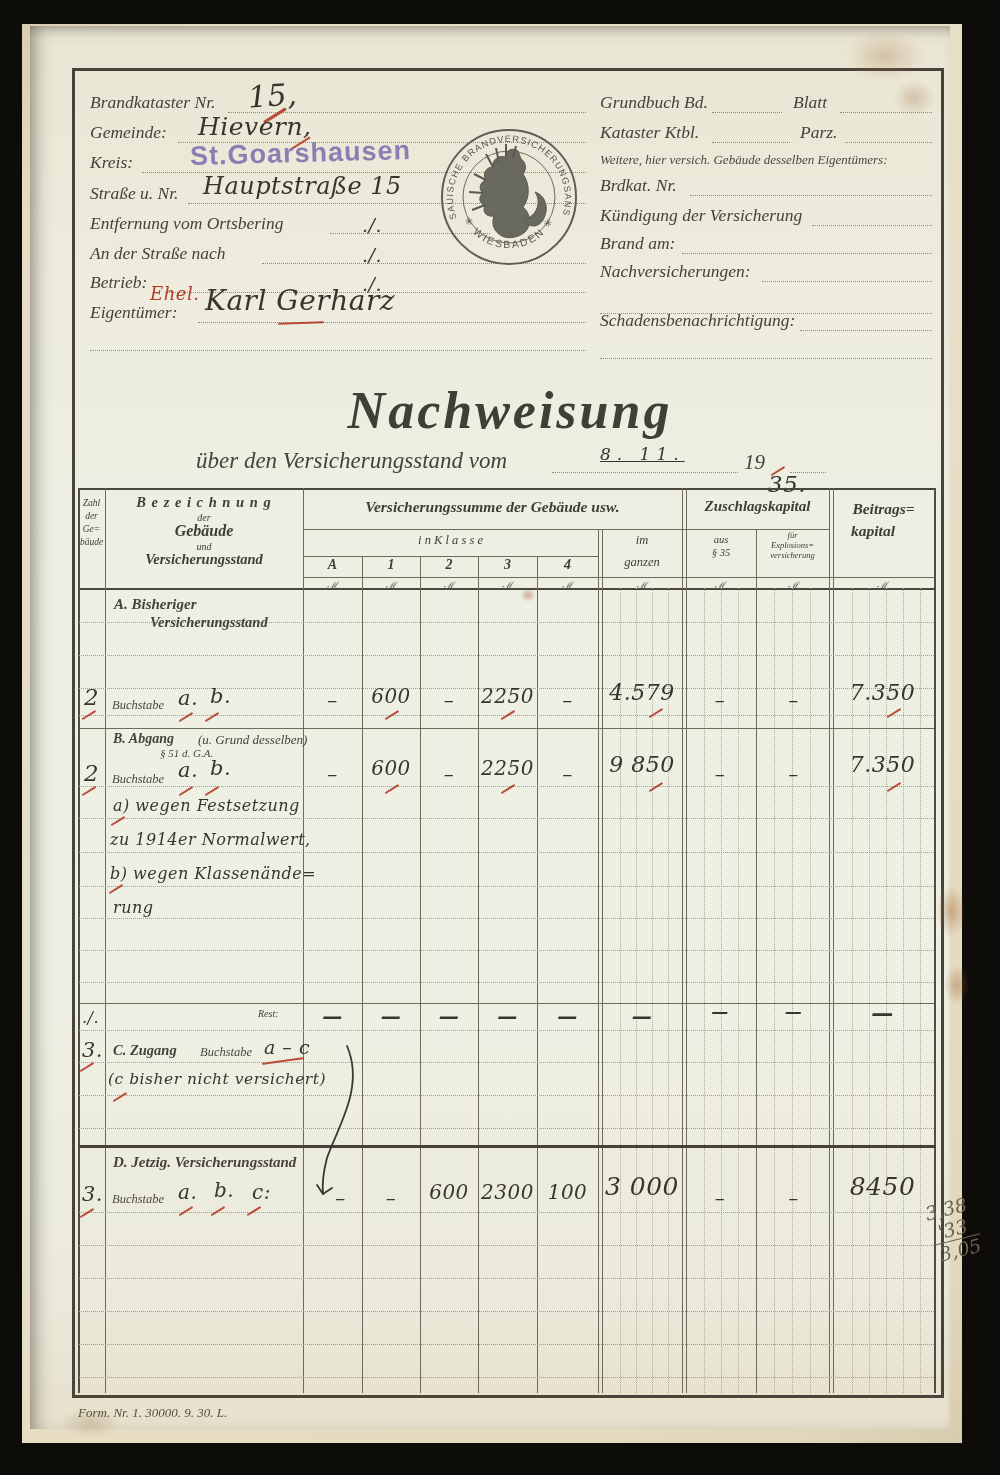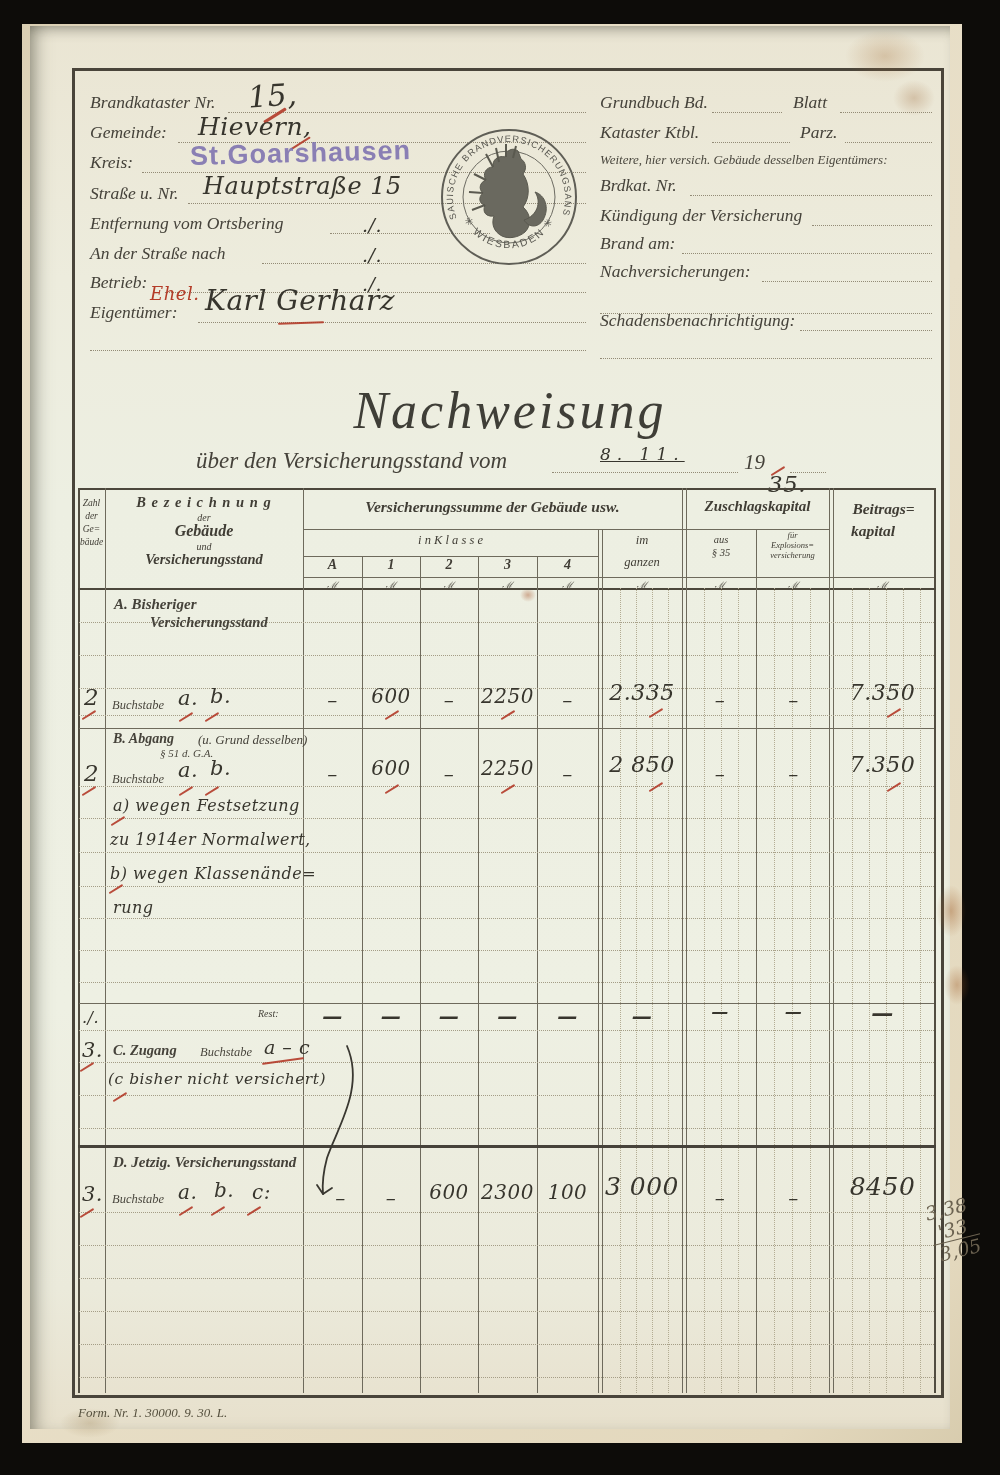--- a/index.html
+++ b/index.html
@@ -143,21 +143,21 @@
 
 <div class="pl" style="left:600px;top:261px;">Nachversicherungen:</div>
 <div class="dl" style="left:762px;top:280px;width:170px;"></div>
 
 <div class="dl" style="left:600px;top:312px;width:332px;"></div>
 
 <div class="pl" style="left:600px;top:310px;">Schadensbenachrichtigung:</div>
 <div class="dl" style="left:800px;top:329px;width:132px;"></div>
 <div class="dl" style="left:600px;top:357px;width:332px;"></div>
 
-<div class="abs ctr" style="left:250px;top:381px;width:520px;font-size:52px;font-weight:normal;font-style:italic;letter-spacing:3px;color:#3f3e37;">Nachweisung</div>
+<div class="abs ctr" style="left:250px;top:381px;width:520px;font-size:52px;font-weight:bold;font-style:italic;letter-spacing:3px;color:#3f3e37;">Nachweisung</div>
 
 <div class="pl" style="left:196px;top:448px;font-size:23px;">über den Versicherungsstand vom</div>
 <div class="dl" style="left:552px;top:471px;width:186px;"></div>
 <div class="hw" style="left:600px;top:444px;font-size:17px;letter-spacing:6px;text-decoration:underline;">8.  11.</div>
 <div class="pl" style="left:744px;top:450px;font-size:21px;">19</div>
 <div class="hw" style="left:768px;top:443px;font-size:23px;margin-top:28px;">35.</div>
 <div class="dl" style="left:790px;top:471px;width:36px;"></div>
 <div class="rs" style="left:770px;top:470px;"></div>
 
 <div class="hl2" style="left:78px;top:488px;width:858px;"></div>
@@ -276,21 +276,21 @@
 <div class="hw" style="left:178px;top:686px;font-size:21px;">a.</div>
 <div class="hw" style="left:210px;top:684px;font-size:21px;">b.</div>
 <div class="rs" style="left:178px;top:716px;"></div>
 <div class="rs" style="left:204px;top:716px;"></div>
 
 <div class="cell cA hw" style="top:688px;font-size:20px;">–</div>
 <div class="cell ck1 hw" style="top:684px;font-size:20px;">600</div>
 <div class="cell ck2 hw" style="top:688px;font-size:20px;">–</div>
 <div class="cell ck3 hw" style="top:684px;font-size:20px;">2250</div>
 <div class="cell ck4 hw" style="top:688px;font-size:20px;">–</div>
-<div class="cell cIm hw" style="top:680px;font-size:22px;">2.335</div>
+<div class="cell cIm hw" style="top:680px;font-size:22px;">4.579</div>
 <div class="cell cP hw" style="top:688px;font-size:20px;">–</div>
 <div class="cell cE hw" style="top:688px;font-size:20px;">–</div>
 <div class="cell cB hw" style="top:680px;font-size:22px;">7.350</div>
 <div class="rs" style="left:384px;top:714px;"></div>
 <div class="rs" style="left:500px;top:714px;"></div>
 <div class="rs" style="left:648px;top:712px;"></div>
 <div class="rs" style="left:886px;top:712px;"></div>
 
 <div class="pl plb" style="left:113px;top:731px;font-size:14px;">B. Abgang</div>
 <div class="pl" style="left:198px;top:732px;font-size:13px;">(u. Grund desselben)</div>
@@ -302,21 +302,21 @@
 <div class="hw" style="left:178px;top:758px;font-size:21px;">a.</div>
 <div class="hw" style="left:210px;top:756px;font-size:21px;">b.</div>
 <div class="rs" style="left:178px;top:790px;"></div>
 <div class="rs" style="left:204px;top:790px;"></div>
 
 <div class="cell cA hw" style="top:762px;font-size:20px;">–</div>
 <div class="cell ck1 hw" style="top:756px;font-size:20px;">600</div>
 <div class="cell ck2 hw" style="top:762px;font-size:20px;">–</div>
 <div class="cell ck3 hw" style="top:756px;font-size:20px;">2250</div>
 <div class="cell ck4 hw" style="top:762px;font-size:20px;">–</div>
-<div class="cell cIm hw" style="top:752px;font-size:22px;">2 850</div>
+<div class="cell cIm hw" style="top:752px;font-size:22px;">9 850</div>
 <div class="cell cP hw" style="top:762px;font-size:20px;">–</div>
 <div class="cell cE hw" style="top:762px;font-size:20px;">–</div>
 <div class="cell cB hw" style="top:752px;font-size:22px;">7.350</div>
 <div class="rs" style="left:384px;top:788px;"></div>
 <div class="rs" style="left:500px;top:788px;"></div>
 <div class="rs" style="left:648px;top:786px;"></div>
 <div class="rs" style="left:886px;top:786px;"></div>
 
 <div class="hw" style="left:113px;top:796px;font-size:16px;">a) wegen Festsetzung</div>
 <div class="hw" style="left:110px;top:830px;font-size:16px;">zu 1914er Normalwert,</div>

